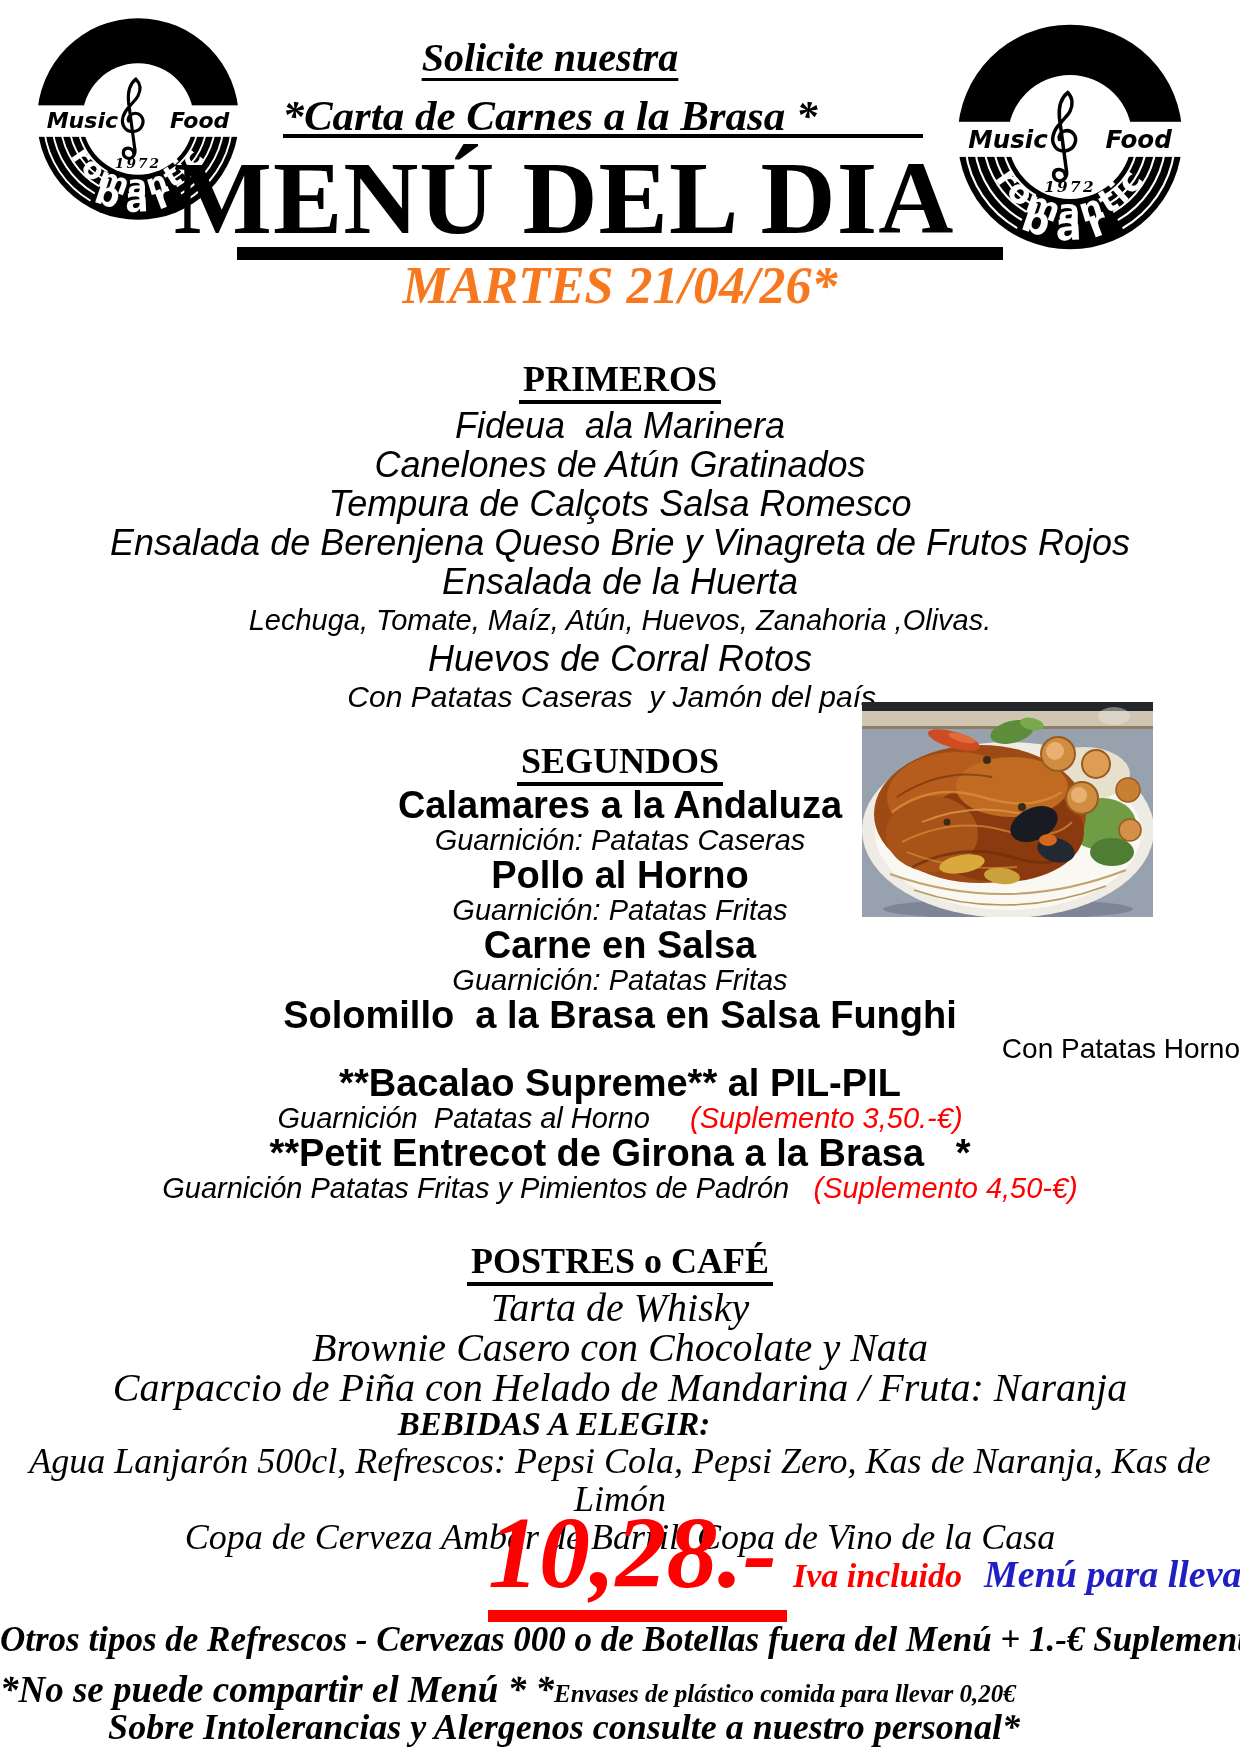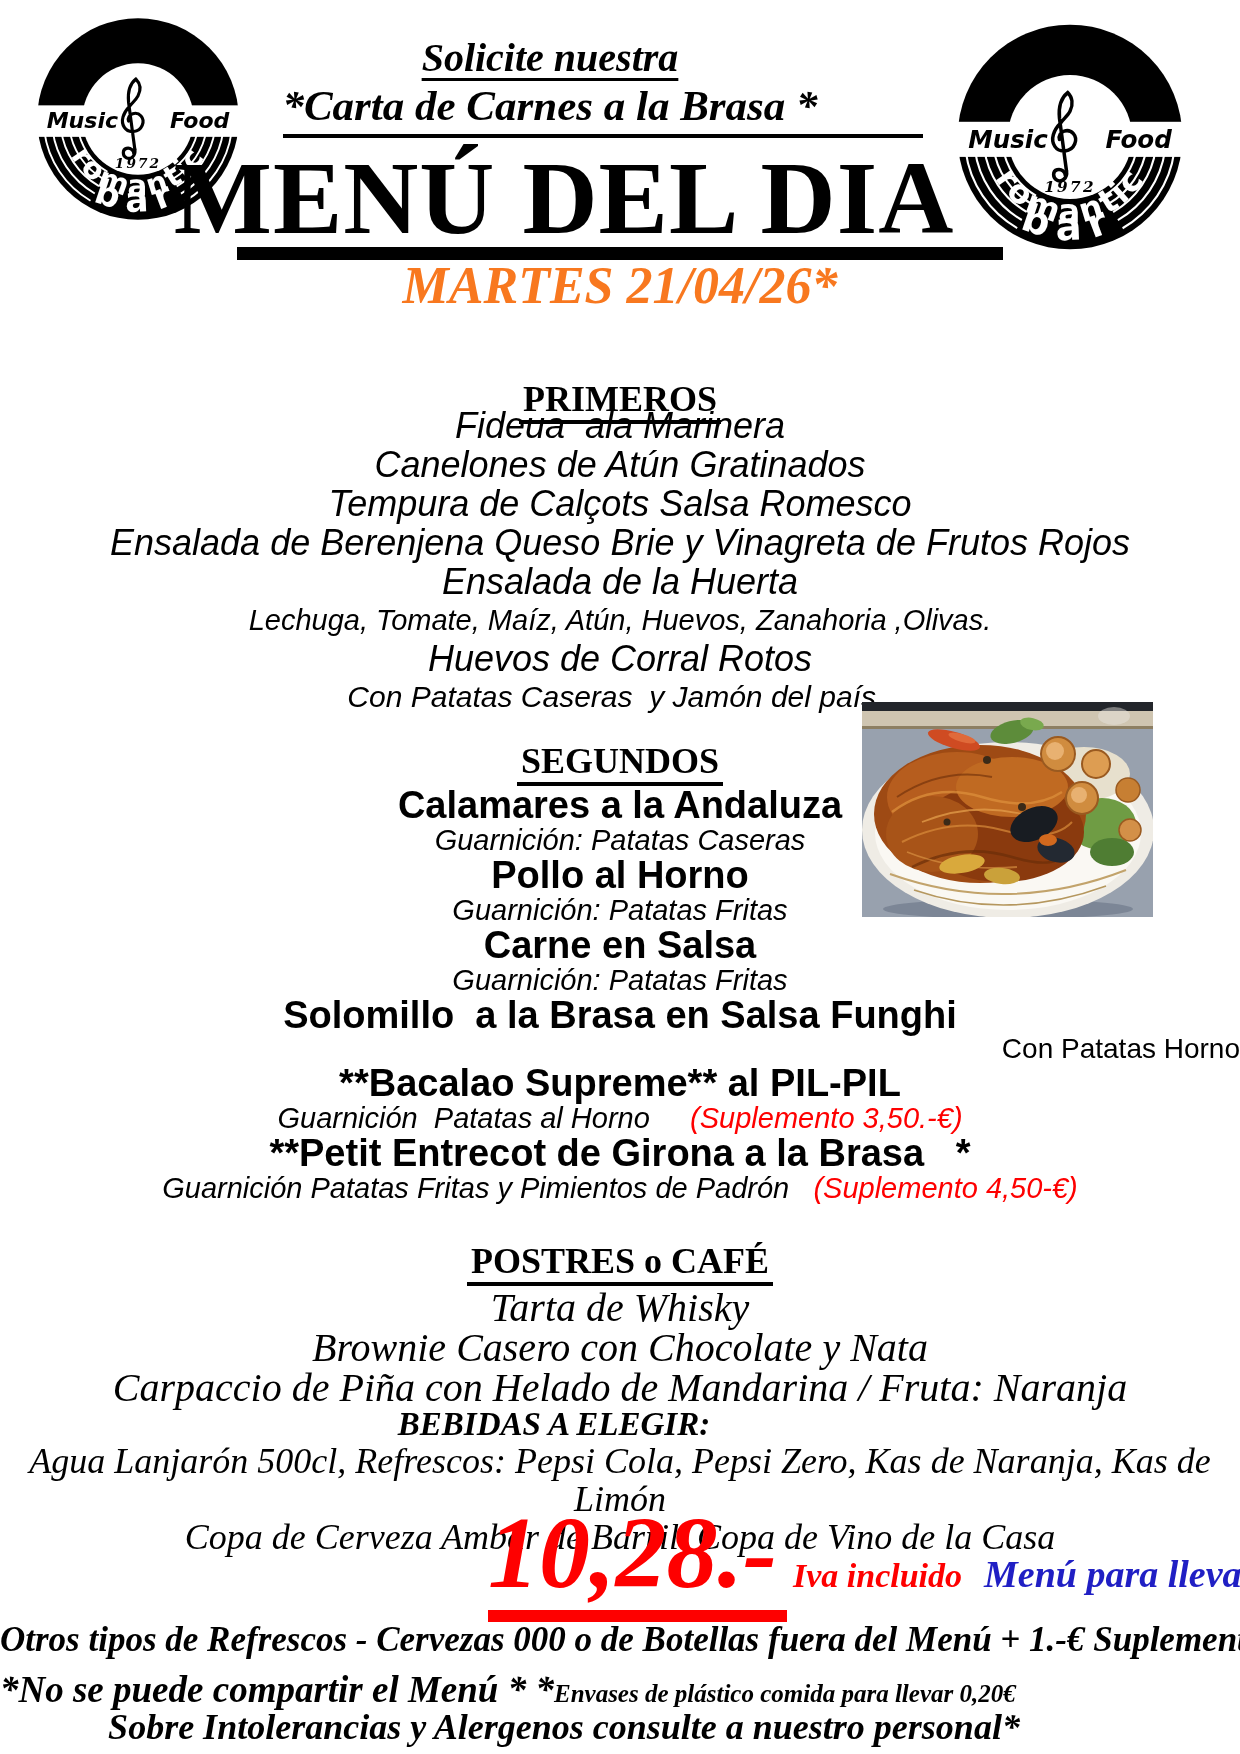--- a/index.html
+++ b/index.html
@@ -7,21 +7,21 @@
         font-family:"Liberation Serif",serif;color:#000;}
 
   
   .logo{position:absolute;}
   .logo svg{display:block;}
 
   
   .promo{position:absolute;left:0;top:34px;width:1100px;text-align:center;}
   .promo1{font:bold italic 40px/48px "Liberation Serif",serif;text-decoration:underline;
           text-decoration-thickness:3px;text-underline-offset:7px;}
-  .promo2{font:bold italic 43px/48px "Liberation Serif",serif;margin-top:0;}
+  .promo2{font:bold italic 43px/48px "Liberation Serif",serif;margin-top:10px;}
   .promo-underline{position:absolute;left:283px;top:134px;width:640px;height:4px;background:#000;}
 
   .title{position:absolute;left:8px;top:146px;width:1096px;margin:0;text-align:center;
          font:bold 104px/1.0 "Liberation Serif",serif;letter-spacing:1px;white-space:nowrap;padding-left:8px;}
   .title-bar{position:absolute;left:237px;top:247px;width:766px;height:13px;background:#000;}
   .date{position:absolute;left:0;top:257px;width:1240px;text-align:center;
         font:bold italic 52px/1.1 "Liberation Serif",serif;color:var(--orange);white-space:nowrap;}
 
   
   .sec-head{position:absolute;left:0;width:1240px;text-align:center;
@@ -130,21 +130,21 @@
   <div class="promo">
     <div class="promo1">Solicite nuestra</div>
     <div class="promo2">*Carta de Carnes a la Brasa *</div>
   </div>
   <div class="promo-underline"></div>
 
   <h1 class="title">MENÚ DEL DIA</h1>
   <div class="title-bar"></div>
   <div class="date">MARTES 21/04/26*</div>
 
-  <div class="sec-head" style="top:380px">
+  <div class="sec-head" style="top:360px">
     <span>PRIMEROS</span>
   </div>
   <div class="list" style="top:406px">
       <div class="li-dish"><span>Fideua  ala Marinera</span></div>
       <div class="li-dish"><span>Canelones de Atún Gratinados</span></div>
       <div class="li-dish"><span>Tempura de Calçots Salsa Romesco</span></div>
       <div class="li-dish"><span>Ensalada de Berenjena Queso Brie y Vinagreta de Frutos Rojos</span></div>
       <div class="li-dish"><span>Ensalada de la Huerta</span></div>
       <div class="li-note"><span>Lechuga, Tomate, Maíz, Atún, Huevos, Zanahoria ,Olivas.</span></div>
       <div class="li-dish"><span>Huevos de Corral Rotos</span></div>

